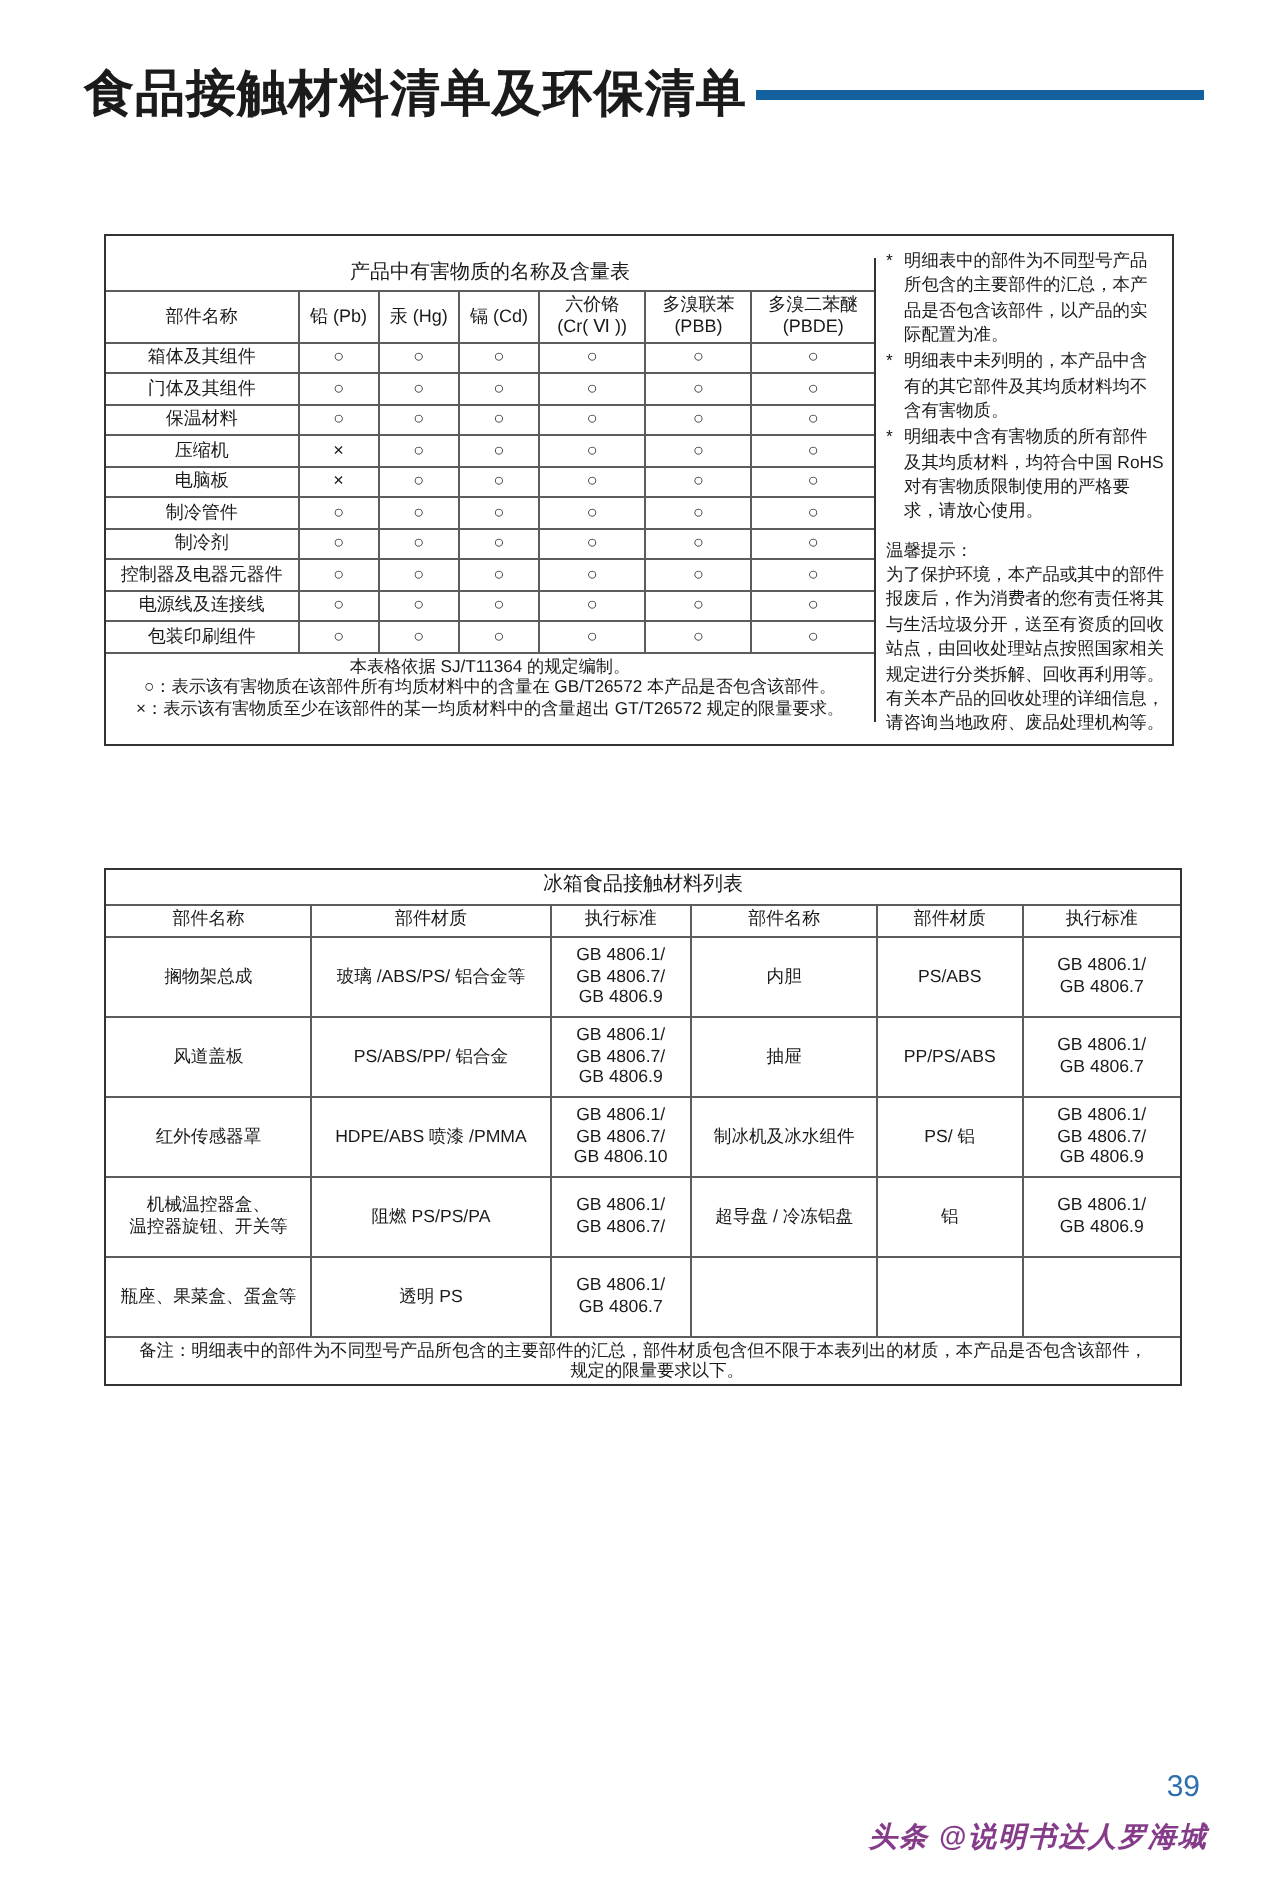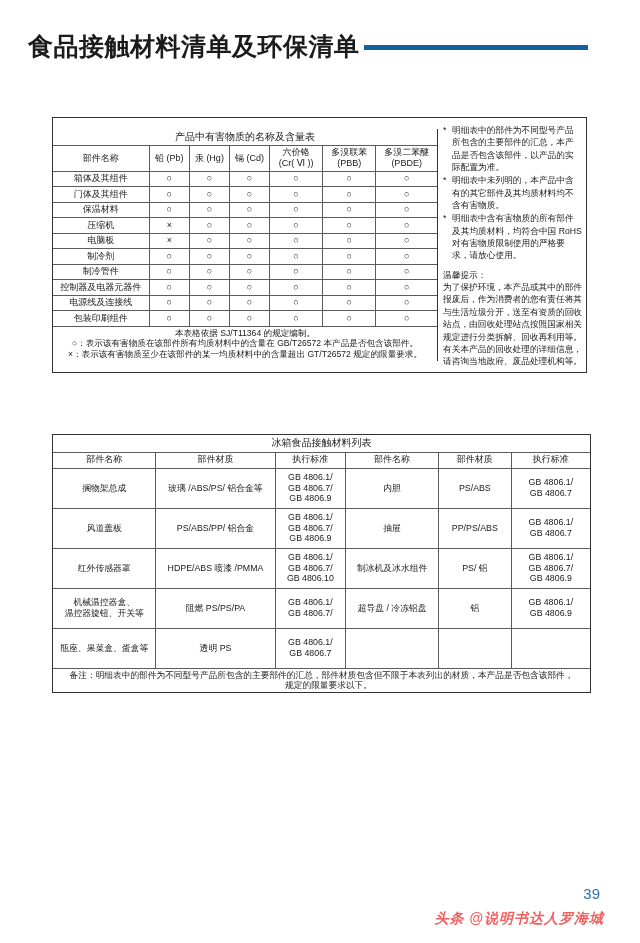--- a/index.html
+++ b/index.html
@@ -11,21 +11,21 @@
     width: 640px; height: 943px;
     position: relative;
     font-family: "Liberation Sans", "DejaVu Sans", sans-serif;
     color: #1a1a1a;
     overflow: hidden;
   }
 
   
   .title-row {
     position: absolute;
-    left: 28px; top: 26px;
+    left: 42px; top: 26px;
     width: 560px; height: 40px;
     display: flex; align-items: center;
   }
   .title-text {
     font-size: 25px;
     font-weight: bold;
     letter-spacing: 0.5px;
     color: #1b1b1b;
     white-space: nowrap;
   }
@@ -157,21 +157,21 @@
     position: absolute;
     right: 40px; top: 885px;
     font-size: 15px;
     color: #2f6fb0;
     font-weight: normal;
   }
   .watermark {
     position: absolute;
     right: 36px; top: 910px;
     font-size: 14px;
-    color: #ef4444;
+    color: #701a75;
     font-style: italic;
     font-weight: bold;
     letter-spacing: 1px;
     opacity: .85;
     white-space: nowrap;
   }
 </style>
 </head>
 <body>
 
@@ -248,30 +248,30 @@
             <tr class="t1-row">
               <td class="t1-name t1-noleft">电脑板</td>
               <td class="mark">×</td>
               <td class="mark">○</td>
               <td class="mark">○</td>
               <td class="mark">○</td>
               <td class="mark">○</td>
               <td class="mark t1-norite">○</td>
             </tr>
             <tr class="t1-row">
+              <td class="t1-name t1-noleft">制冷管件</td>
+              <td class="mark">○</td>
+              <td class="mark">○</td>
+              <td class="mark">○</td>
+              <td class="mark">○</td>
+              <td class="mark">○</td>
+              <td class="mark t1-norite">○</td>
+            </tr>
+            <tr class="t1-row">
               <td class="t1-name t1-noleft">制冷剂</td>
-              <td class="mark">○</td>
-              <td class="mark">○</td>
-              <td class="mark">○</td>
-              <td class="mark">○</td>
-              <td class="mark">○</td>
-              <td class="mark t1-norite">○</td>
-            </tr>
-            <tr class="t1-row">
-              <td class="t1-name t1-noleft">制冷管件</td>
               <td class="mark">○</td>
               <td class="mark">○</td>
               <td class="mark">○</td>
               <td class="mark">○</td>
               <td class="mark">○</td>
               <td class="mark t1-norite">○</td>
             </tr>
             <tr class="t1-row">
               <td class="t1-name t1-noleft">控制器及电器元器件</td>
               <td class="mark">○</td>

